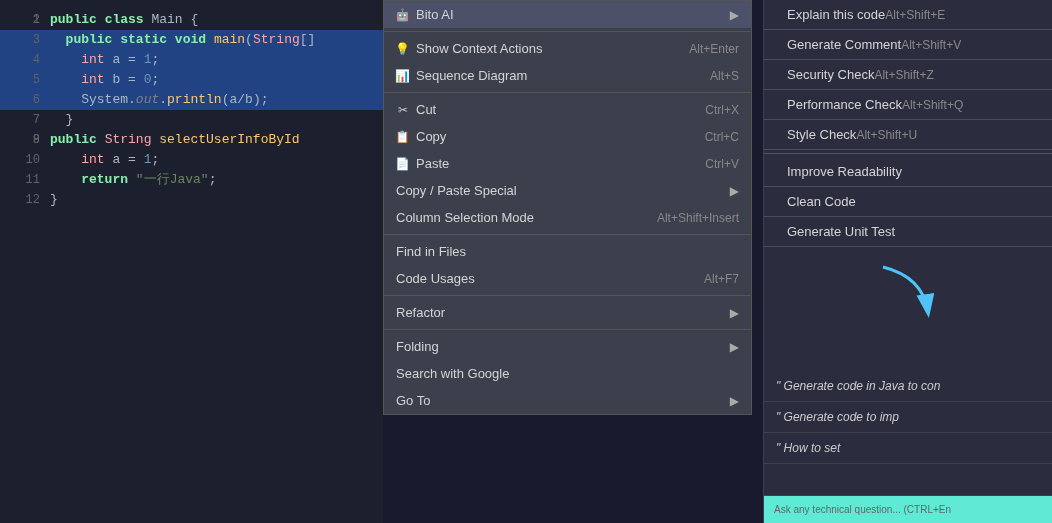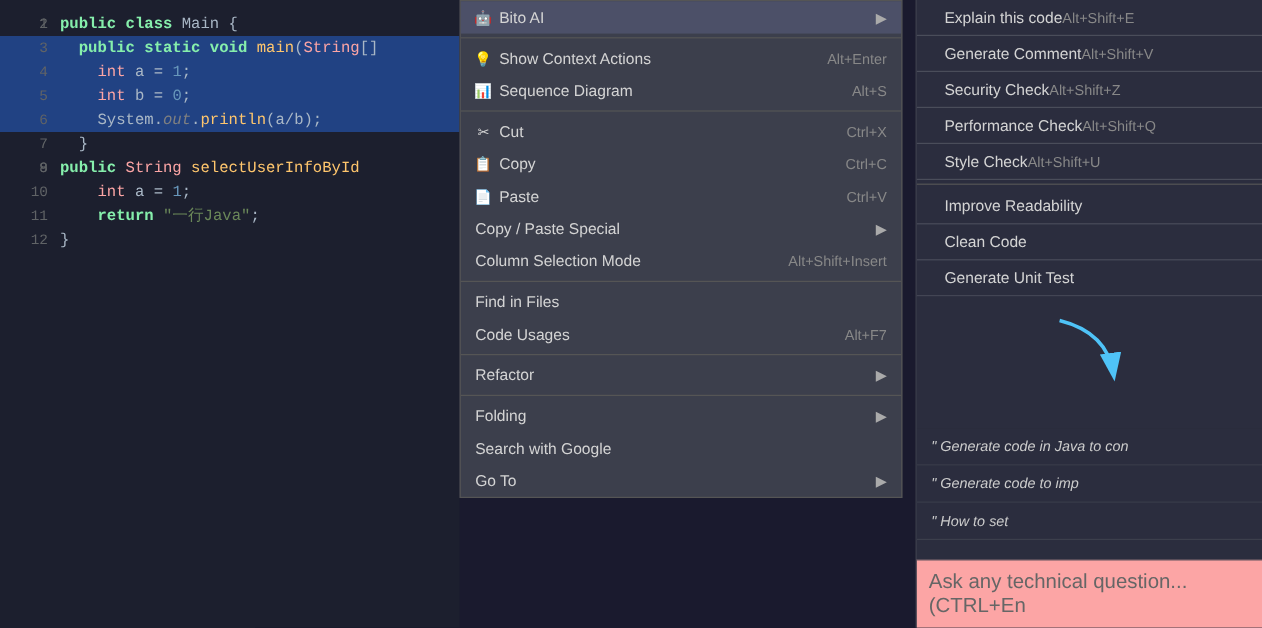--- a/index.html
+++ b/index.html
@@ -92,23 +92,23 @@
       font-size: 12px;
       color: #ccc;
       background: #2b2d3e;
       border-bottom: 1px solid #3c3f4c;
       cursor: pointer;
       font-style: italic;
     }
 
     .bito-input {
       padding: 8px 10px;
-      background: #fca5a5;
+      background: #5eead4;
       border-top: 1px solid #3c3f4c;
-      font-size: 17px;
+      font-size: 10px;
       color: #888;
     }
 
     
     .context-menu {
       position: absolute;
       left: 383px;
       top: 0;
       width: 369px;
       background: #3c3f4c;

